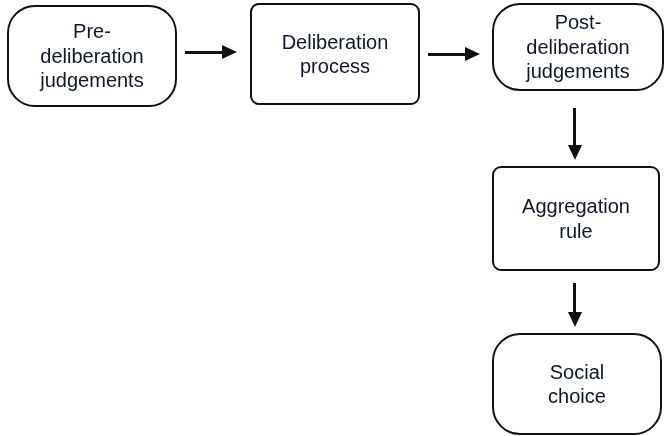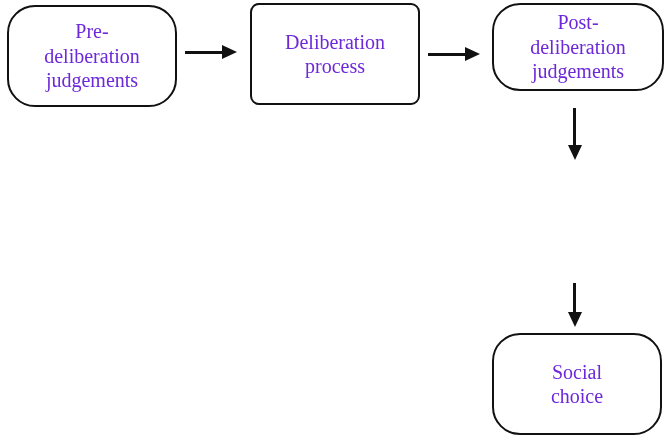--- a/index.html
+++ b/index.html
@@ -5,22 +5,22 @@
   html, body {
     margin: 0;
     padding: 0;
     background: #ffffff;
   }
   .canvas {
     position: relative;
     width: 669px;
     height: 436px;
     background: #ffffff;
-    font-family: Liberation Serif, serif;
-    color: #6d28d9;
+    font-family: Liberation Sans, sans-serif;
+    color: #0f172a;
     overflow: hidden;
   }
   .node {
     position: absolute;
     box-sizing: border-box;
     border: 2px solid #111111;
     background: #ffffff;
     display: flex;
     align-items: center;
     justify-content: center;
@@ -90,20 +90,22 @@
 deliberation
 judgements</div>
 
   <div class="node rect n-delib">Deliberation
 process</div>
 
   <div class="node rounded n-post">Post-
 deliberation
 judgements</div>
 
+  <div class="node rect n-aggr">Aggregation
+rule</div>
 
   <div class="node rounded n-soc">Social
 choice</div>
 
   <div class="shaft-h a1-shaft"></div>
   <div class="head-right a1-head"></div>
 
   <div class="shaft-h a2-shaft"></div>
   <div class="head-right a2-head"></div>
 

